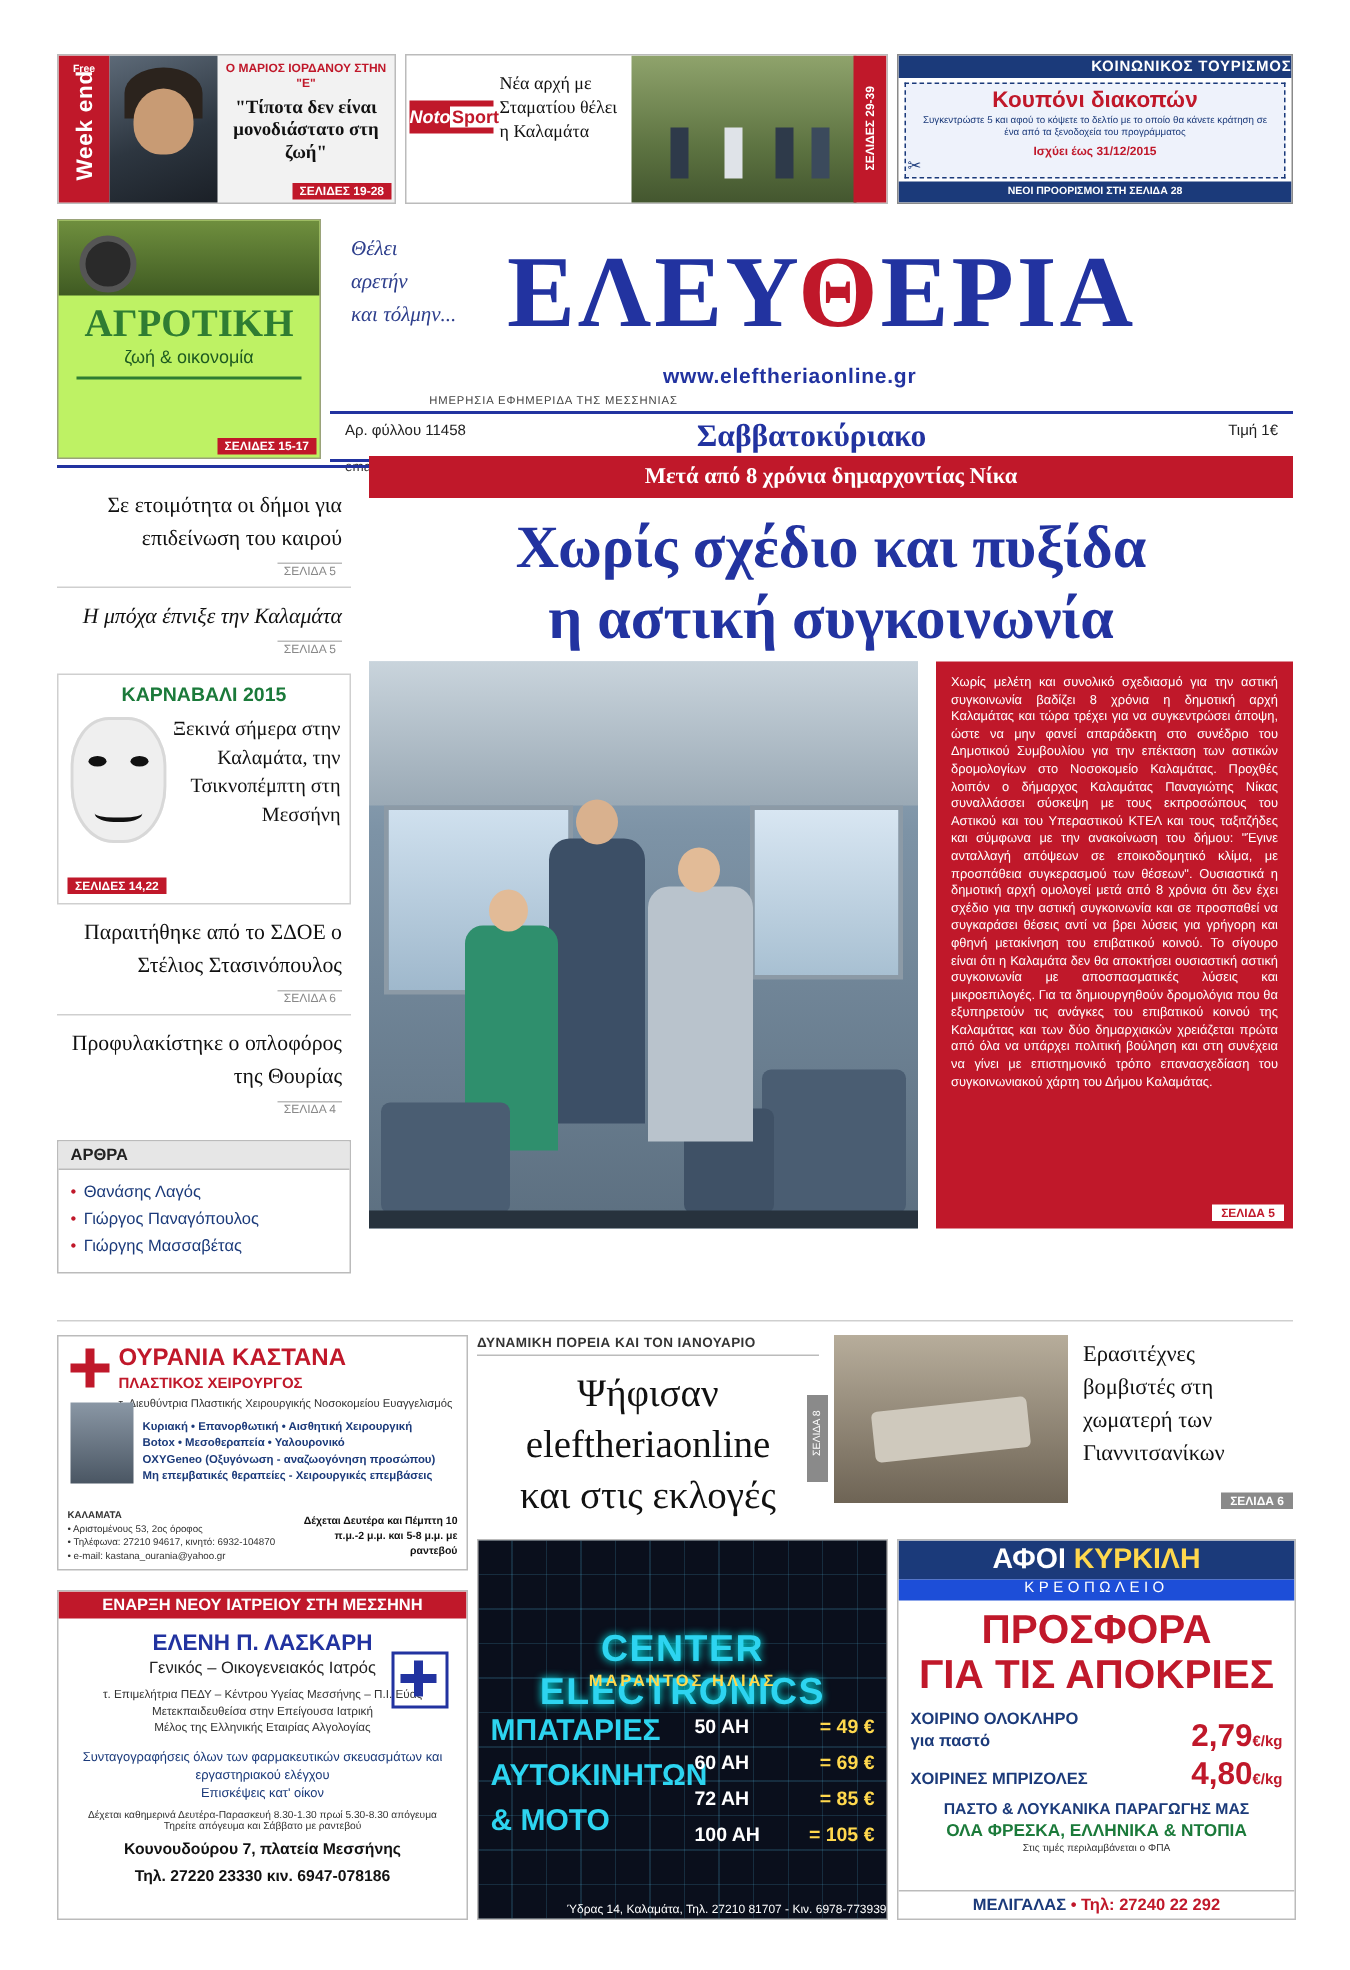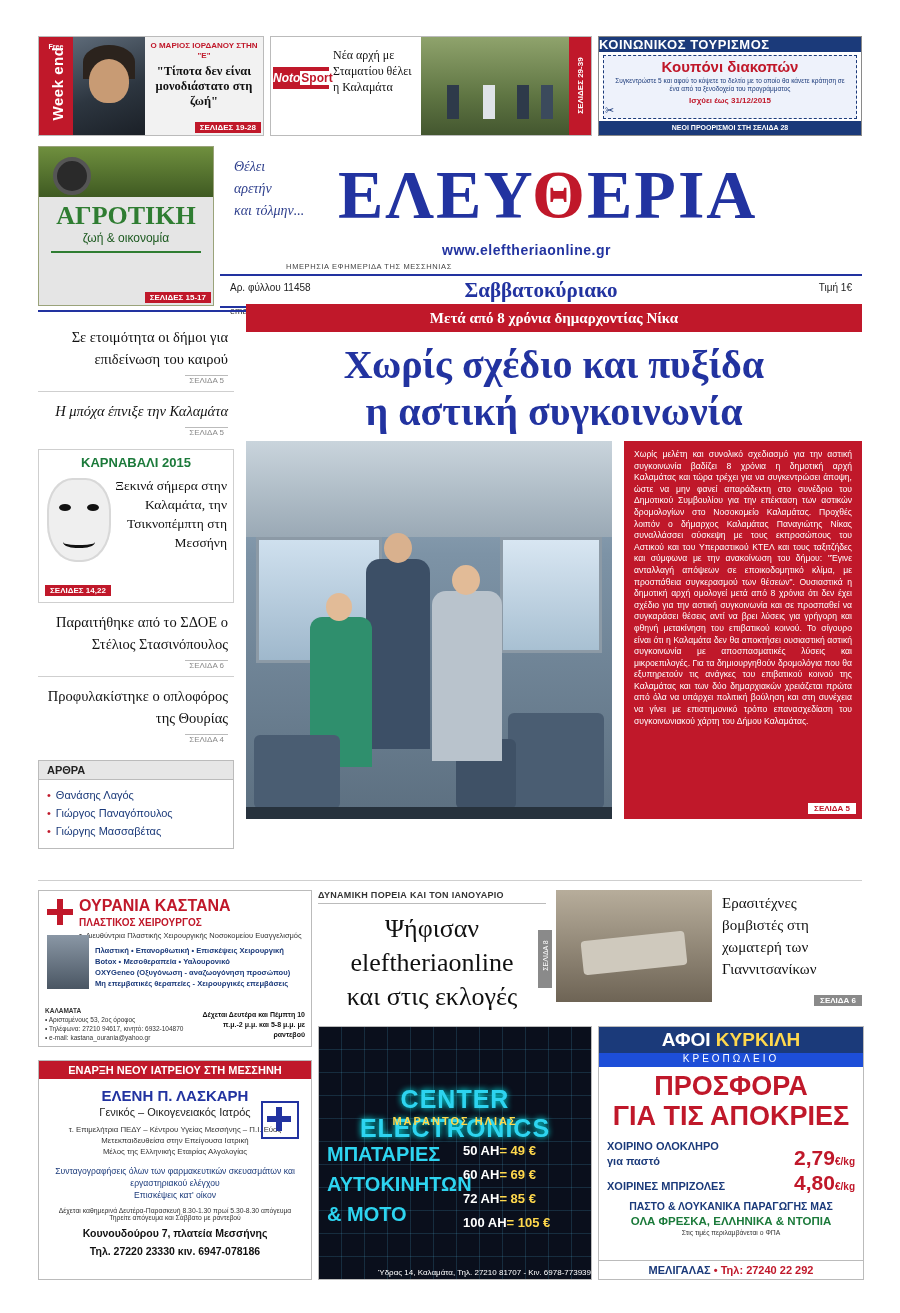--- a/index.html
+++ b/index.html
@@ -26,31 +26,31 @@
   .ns-logo{position:absolute;left:2px;top:30px;width:56px;height:22px;background:#c0182a;color:#fff;font-size:12px;font-weight:bold;line-height:22px;text-align:center;font-style:italic;}
   .ns-logo i{font-style:normal;background:#fff;color:#c0182a;padding:0 1px;}
   .ns-txt{position:absolute;left:62px;top:10px;width:84px;font-family:"Liberation Serif",serif;font-size:12px;line-height:16px;color:#111;}
   .ns-photo{position:absolute;left:150px;top:0;width:150px;height:100px;background:linear-gradient(180deg,#8fa36c 0%,#5e7442 60%,#42552e 100%);}
   .ns-photo .fig{position:absolute;bottom:18px;width:12px;height:34px;background:#2e3a4a;}
   .ns-photo .f1{left:26px;} .ns-photo .f2{left:62px;background:#dfe3e8;} .ns-photo .f3{left:96px;} .ns-photo .f4{left:120px;background:#3b4a5c;}
   .ns-pages{position:absolute;right:0;top:0;width:22px;height:100px;background:#c0182a;color:#fff;}
   .ns-pages span{position:absolute;left:-28px;top:44px;width:78px;transform:rotate(-90deg);font-size:8px;font-weight:bold;text-align:center;}
 
   .tourism{left:560px;top:0;width:264px;height:100px;border:1px solid #8a8a8a;background:#fff;overflow:hidden;}
-  .tr-head{height:15px;background:#1b3a7a;color:#ffffff;font-size:13px;font-weight:bold;text-align:left;line-height:15px;letter-spacing:.5px;}
+  .tr-head{height:15px;background:#1b3a7a;color:#ffffff;font-size:10px;font-weight:bold;text-align:right;line-height:15px;letter-spacing:.5px;}
   .tr-body{position:absolute;left:4px;top:18px;right:4px;bottom:16px;border:1px dashed #1b3a7a;background:#eef2fb;text-align:center;}
   .tr-t1{color:#c0182a;font-size:15px;font-weight:bold;margin-top:2px;}
   .tr-t2{font-size:6.5px;color:#1b3a7a;line-height:8px;margin-top:2px;padding:0 6px;}
   .tr-t3{font-size:8px;font-weight:bold;color:#c0182a;margin-top:3px;}
   .tr-foot{position:absolute;left:0;right:0;bottom:0;height:14px;background:#1b3a7a;color:#fff;font-size:7px;font-weight:bold;text-align:center;line-height:14px;}
   .scissors{position:absolute;left:6px;bottom:18px;font-size:11px;color:#1b3a7a;}
 
   
   .masthead{position:absolute;left:38px;top:146px;width:824px;height:158px;}
-  .agro{position:absolute;left:0;top:0;width:174px;height:158px;border:1px solid #9aa37a;background:#e5e5e5;overflow:hidden;}
+  .agro{position:absolute;left:0;top:0;width:174px;height:158px;border:1px solid #9aa37a;background:#bef264;overflow:hidden;}
   .agro-photo{position:absolute;left:0;top:0;width:174px;height:50px;background:linear-gradient(180deg,#6f8f3e,#3f5a22);}
   .agro-photo .wheel{position:absolute;left:14px;top:10px;width:30px;height:30px;border-radius:50%;background:#2a2a2a;border:4px solid #555;}
   .agro-t1{position:absolute;left:0;right:0;top:54px;text-align:center;font-size:26px;font-weight:bold;color:#2f7d32;font-family:"Liberation Serif",serif;}
   .agro-t2{position:absolute;left:0;right:0;top:84px;text-align:center;font-size:12px;color:#1d5a20;}
   .agro-line{position:absolute;left:12px;right:12px;top:104px;height:2px;background:#2f7d32;}
   .agro-pages{position:absolute;right:2px;bottom:2px;background:#c0182a;color:#fff;font-size:8px;font-weight:bold;padding:1px 5px;}
 
   .slogan{position:absolute;left:196px;top:10px;width:110px;font-family:"Liberation Serif",serif;font-style:italic;font-size:14px;line-height:22px;color:#2d3e8c;}
   .logo{position:absolute;left:300px;top:2px;width:530px;height:100px;}
   .logo-text{font-family:"Liberation Serif",serif;font-weight:bold;font-size:68px;color:#2233a0;letter-spacing:2px;line-height:92px;white-space:nowrap;}
@@ -158,21 +158,21 @@
   .la-addr{font-size:10.5px;font-weight:bold;text-align:center;color:#111;padding:6px 0 0;}
 
   .center{position:absolute;left:318px;top:1026px;width:272px;height:252px;border:1px solid #bbb;background:#0a0f1c;overflow:hidden;}
   .ce-grid{position:absolute;inset:0;background:
      repeating-linear-gradient(90deg,transparent 0 22px,rgba(80,180,220,.18) 22px 23px),
      repeating-linear-gradient(0deg,transparent 0 22px,rgba(80,180,220,.18) 22px 23px);}
   .ce-logo{position:absolute;left:0;right:0;top:58px;text-align:center;font-size:25px;font-weight:bold;color:#2dd4f0;letter-spacing:1px;text-shadow:0 0 6px #0ff;}
   .ce-sub{position:absolute;left:0;right:0;top:88px;text-align:center;font-size:11px;font-weight:bold;color:#ffd84d;letter-spacing:2px;}
   .ce-left{position:absolute;left:8px;top:112px;width:130px;color:#2dd4f0;font-size:20px;font-weight:bold;line-height:30px;}
   .ce-rows{position:absolute;right:8px;top:112px;width:120px;}
-  .ce-row{display:flex;color:#fff;font-size:13px;font-weight:bold;line-height:24px;}
+  .ce-row{display:flex;justify-content:space-between;color:#fff;font-size:13px;font-weight:bold;line-height:24px;}
   .ce-row b{color:#ffd84d;}
   .ce-foot{position:absolute;left:0;right:0;bottom:2px;text-align:right;font-size:8px;color:#fff;}
 
   .kyrkili{position:absolute;left:598px;top:1026px;width:264px;height:252px;border:1px solid #bbb;background:#fff;overflow:hidden;}
   .ky-band{background:#1b3a7a;color:#ffd84d;font-size:19px;font-weight:bold;text-align:center;padding:2px 0;}
   .ky-band .red{color:#fff;}
   .ky-sub{background:#1d4ed8;color:#fff;font-size:10px;letter-spacing:3px;text-align:center;padding:0 0 3px;}
   .ky-offer{color:#c0182a;font-size:27px;font-weight:bold;text-align:center;line-height:30px;padding-top:4px;}
   .ky-rows{padding:8px 8px 0;}
   .ky-row{display:flex;justify-content:space-between;align-items:flex-end;font-size:11px;font-weight:bold;color:#1b3a7a;line-height:15px;}
@@ -338,21 +338,21 @@
 
   <div class="hr2"></div>
 
   <div class="ourania">
     <div class="ou-cross"></div>
     <div class="ou-name">ΟΥΡΑΝΙΑ ΚΑΣΤΑΝΑ</div>
     <div class="ou-sub">ΠΛΑΣΤΙΚΟΣ ΧΕΙΡΟΥΡΓΟΣ</div>
     <div class="ou-role">τ. Διευθύντρια Πλαστικής Χειρουργικής Νοσοκομείου Ευαγγελισμός</div>
     <div class="ou-photo"></div>
     <div class="ou-list">
-      <div>Πλαστική • Επανορθωτική • Επισκέψεις Χειρουργική</div>
+      <div>Κυριακή • Επανορθωτική • Αισθητική Χειρουργική</div>
       <div>Botox • Μεσοθεραπεία • Υαλουρονικό</div>
       <div>ΟΧΥGeneo (Οξυγόνωση - αναζωογόνηση προσώπου)</div>
       <div>Μη επεμβατικές θεραπείες - Χειρουργικές επεμβάσεις</div>
     </div>
     <div class="ou-foot">
       <div style="font-weight:bold;">ΚΑΛΑΜΑΤΑ</div>
       <div>• Αριστομένους 53, 2ος όροφος</div>
       <div>• Τηλέφωνα: 27210 94617, κινητό: 6932-104870</div>
       <div>• e-mail: kastana_ourania@yahoo.gr</div>
     </div>

